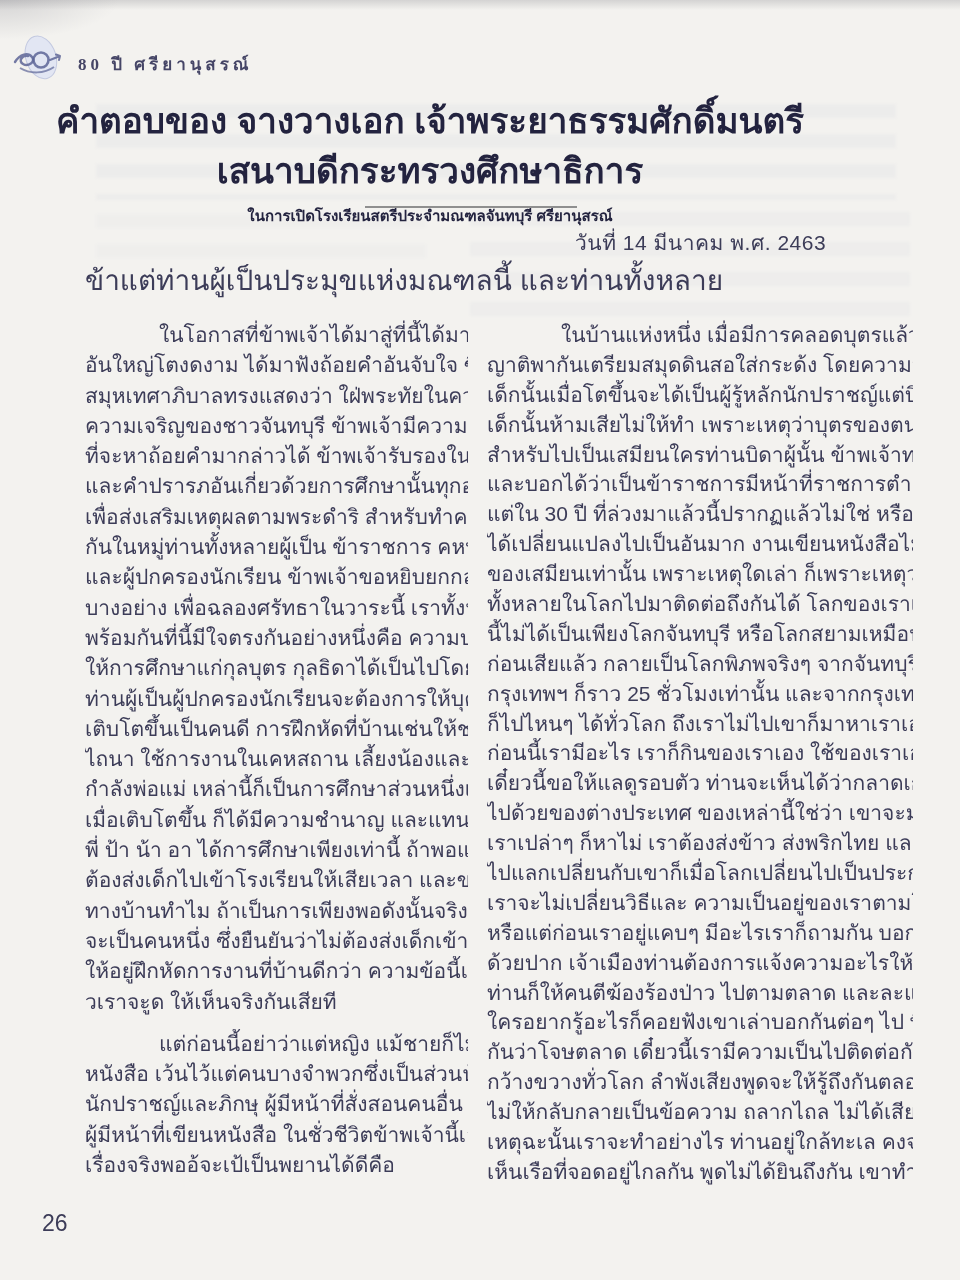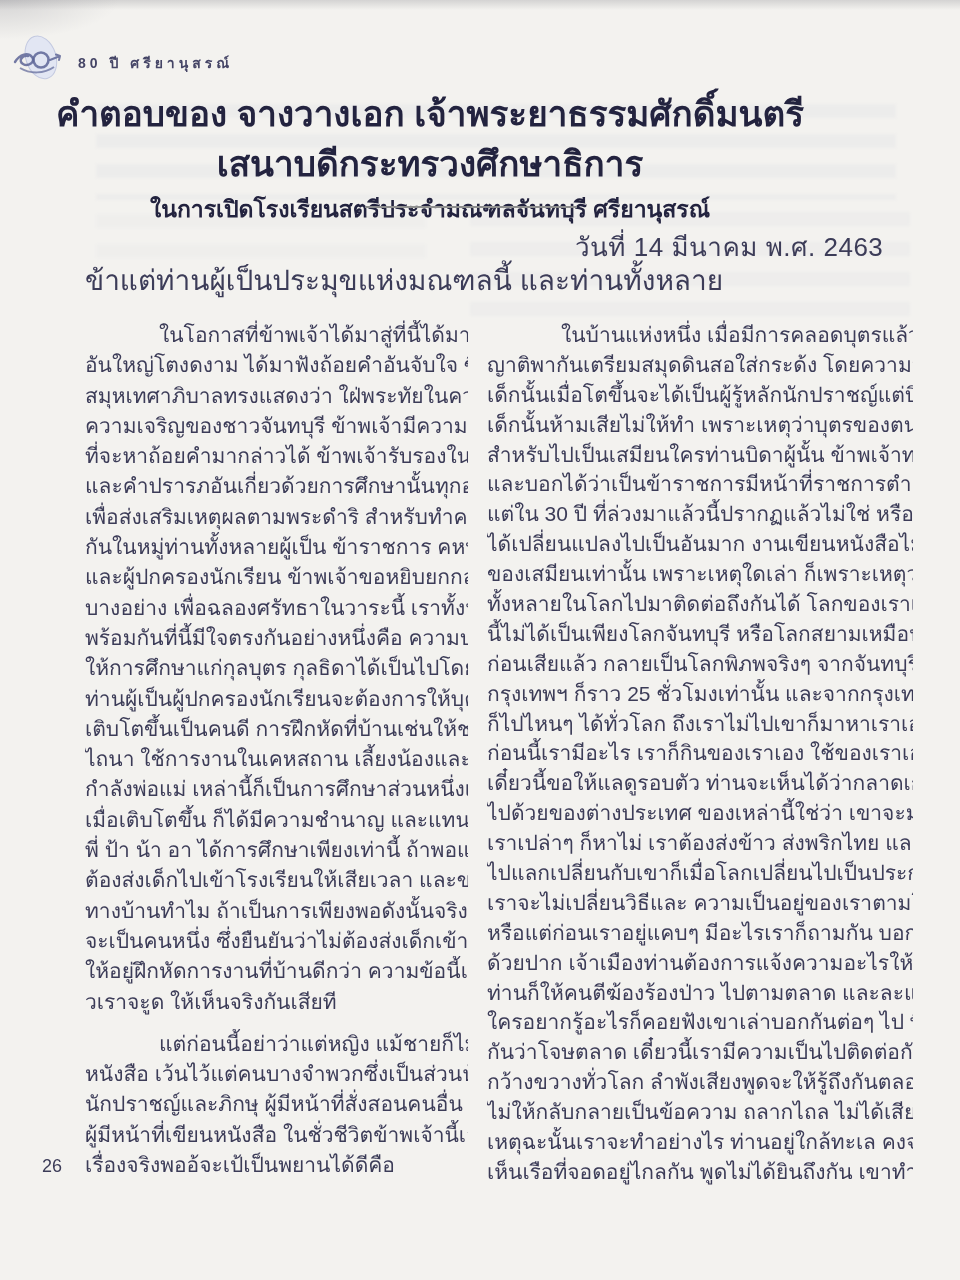--- a/index.html
+++ b/index.html
@@ -39,46 +39,46 @@
       rgba(124,134,176,0) 14px 30px);
   }
   .ghost.g1{left:96px;top:104px;width:800px;height:96px;}
   .ghost.g2{left:470px;top:212px;width:440px;height:118px;opacity:.45;}
   .ghost.g3{left:96px;top:214px;width:330px;height:60px;opacity:.35;}
 
   .header{position:absolute;left:8px;top:32px;display:flex;align-items:center;}
   .header .logo{width:62px;height:52px;flex:0 0 auto;}
   .header .headtext{
     margin-left:8px;padding-top:10px;
-    font-size:14px;letter-spacing:4px;color:var(--muted_ink);font-weight:bold;
+    font-size:17px;letter-spacing:4px;color:var(--muted_ink);font-weight:bold;font-family:Liberation Serif, serif;
   }
 
-  .title-block{position:absolute;left:0;top:89px;width:860px;text-align:center;color:var(--title_ink);}
+  .title-block{position:absolute;left:0;top:96px;width:860px;text-align:center;color:var(--title_ink);}
   .title-l1,.title-l2{font-size:35px;font-weight:bold;line-height:50px;}
-  .title-l3{font-size:23px;font-weight:bold;line-height:32px;margin-top:4px;}
+  .title-l3{font-size:15px;font-weight:bold;line-height:32px;margin-top:4px;}
 
   .divider{position:absolute;left:365px;top:206px;width:212px;height:0;border-top:2px solid var(--divider);}
 
-  .dateline{position:absolute;left:575px;top:226px;font-size:26px;color:var(--ink);letter-spacing:.5px;}
+  .dateline{position:absolute;left:575px;top:226px;font-size:21px;color:var(--ink);letter-spacing:.5px;}
   .salutation{position:absolute;left:85px;top:258px;font-size:28px;color:var(--ink);}
 
   .col{position:absolute;top:320px;font-size:21px;color:var(--ink);}
   .col-left{left:85px;width:383px;}
   .col-right{left:487px;width:426px;}
   .col-left .tline{height:30.3px;line-height:30.3px;}
   .col-right .tline{height:29.9px;line-height:29.9px;}
   .tline{
     text-align:justify;text-align-last:justify;
     overflow:hidden;white-space:nowrap;
   }
   .tline.last{text-align-last:left;}
   .tline.first{text-indent:74px;}
   .para + .para{margin-top:12px;}
 
-  .pgnum{position:absolute;left:42px;top:1156px;font-size:18px;color:var(--ink);}
+  .pgnum{position:absolute;left:42px;top:1210px;font-size:23px;color:var(--ink);}
 </style>
 </head>
 <body>
 
 <div class="page">
 
   <div class="ghost g1"></div>
   <div class="ghost g2"></div>
   <div class="ghost g3"></div>
 

